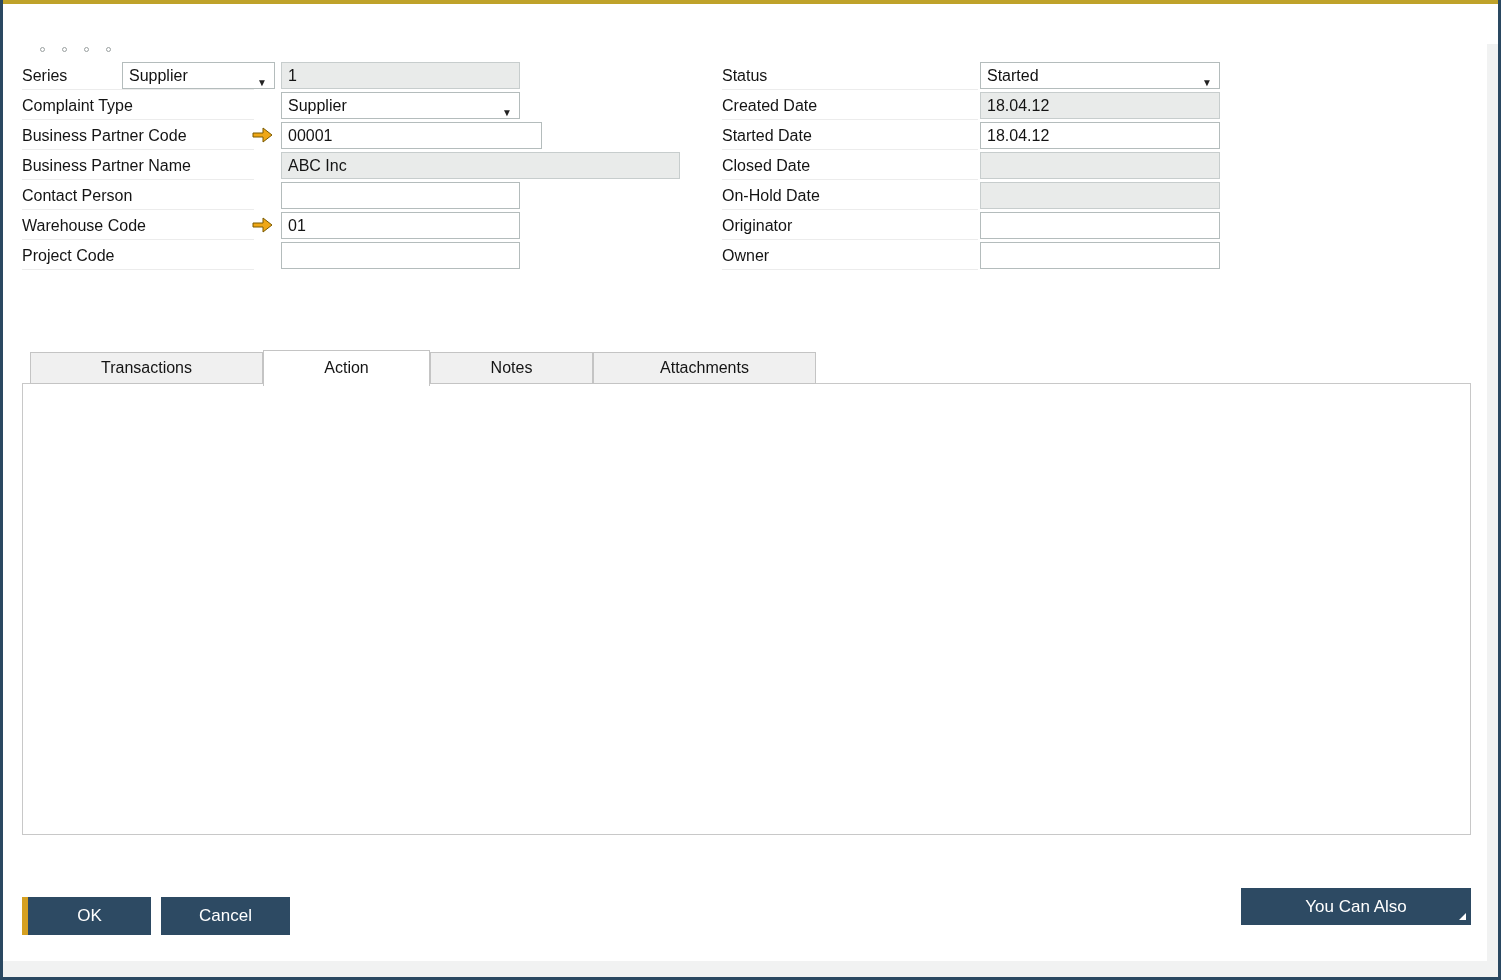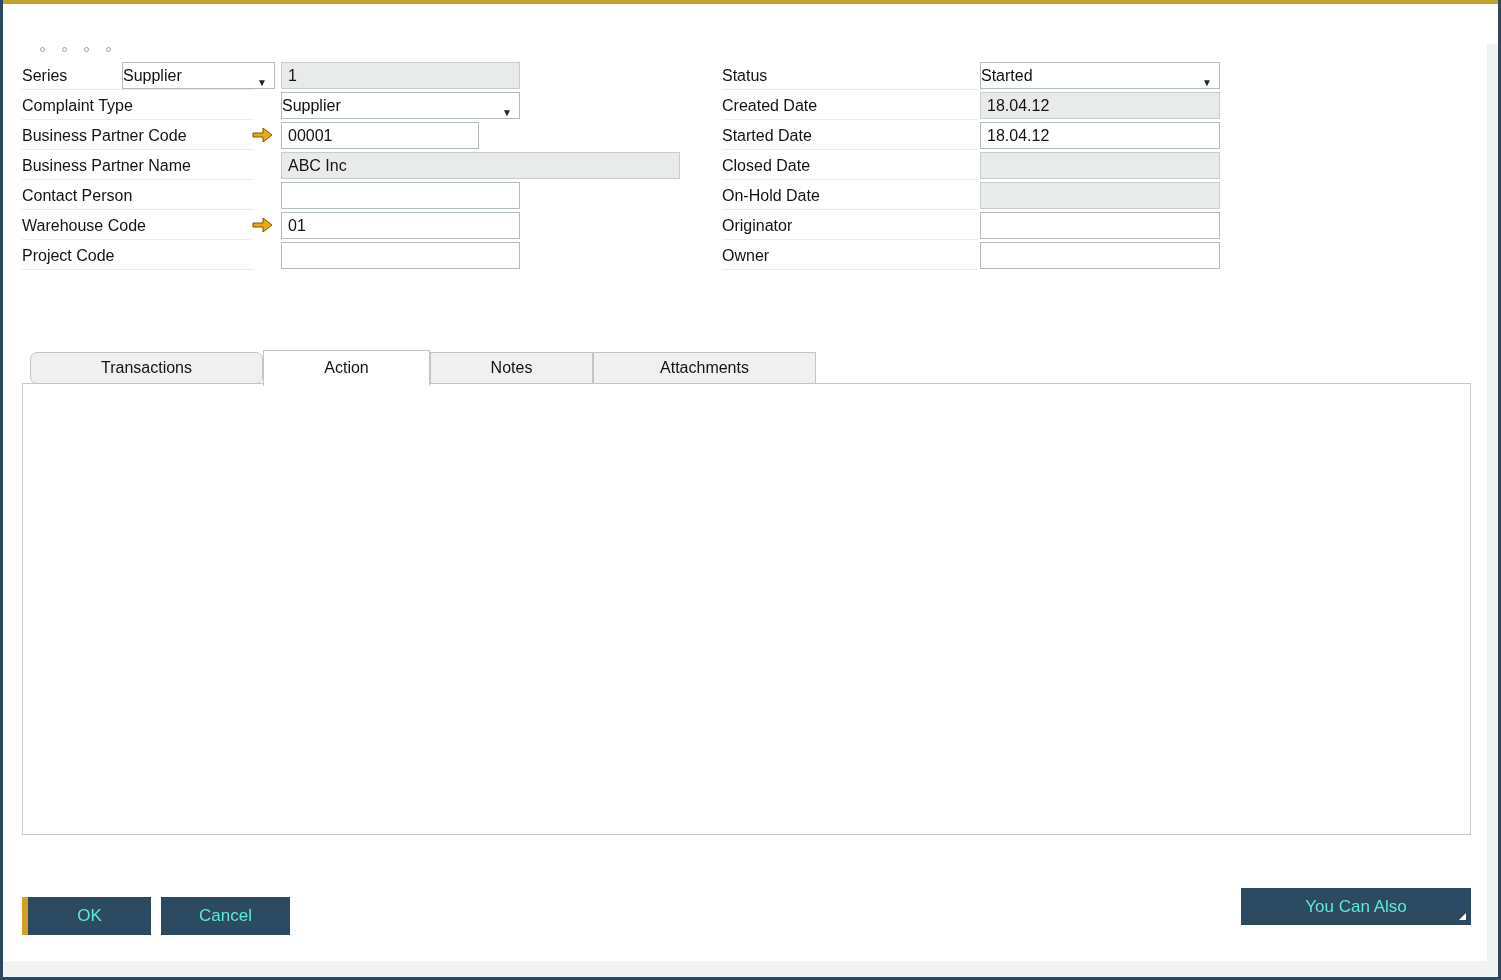--- a/index.html
+++ b/index.html
@@ -28,21 +28,21 @@
   .dots { position:absolute; left:40px; top:47px; display:flex; gap:17px; }
   .dot { width:5px; height:5px; border:1px solid #9aa0a0; border-radius:50%; background:#fff; }
 
   
   .flabel { font-size:16px; color:#141414; line-height:27px; display:inline-block; border-bottom:1px solid #ececec; }
   .field { position:absolute; height:27px; border:1px solid #b4bcbc; background:#fff; font-size:16px;
            font-family:"Liberation Sans",sans-serif; padding:0 6px; color:#141414; }
   .field.readonly { background:#e9ebea; border-color:#c7cdcd; }
   .field.right { text-align:right; }
   .selectbox { position:absolute; height:27px; border:1px solid #b4bcbc; background:#fff; font-size:16px;
-               padding:0 0; line-height:25px; cursor:pointer; }
+               padding:0 6px; line-height:25px; cursor:pointer; }
   .selectbox .chev { position:absolute; right:7px; top:7px; font-size:10px; color:#222; }
 
   .arrow-icon { position:absolute; width:22px; height:18px; cursor:pointer; }
 
   .frow { position:relative; height:30px; }
 
   .form-left  { position:absolute; left:22px;  top:62px; width:680px; }
   .form-right { position:absolute; left:722px; top:62px; width:500px;text-decoration:underline; }
   .form-left  .flabel { width:232px; }
   .form-right .flabel { width:256px; }
@@ -63,21 +63,21 @@
   .action-rows { position:absolute; left:722px; top:440px; width:520px; }
   .action-rows .flabel { width:256px; }
 
   .checkbox { position:absolute; left:261px; top:2px; width:20px; height:20px; border:2px solid #9a9a9a; background:#fff;
               font-size:14px; line-height:16px; text-align:center; color:#1a1a1a; cursor:pointer; font-weight:bold; }
 
   .remarks-box { position:absolute; left:722px; top:619px; width:739px; height:201px; border:1px solid #c8c8c8;
                  resize:none; font-family:"Liberation Sans",sans-serif; font-size:15px; padding:6px; }
 
   
-  .btn { position:absolute; background:#2d4a63; color:#5eead4; border:none; font-size:17px;
+  .btn { position:absolute; background:#2d4a63; color:#ffffff; border:none; font-size:17px;
          font-family:"Liberation Sans",sans-serif; cursor:pointer; }
   .btn-ok { left:22px; top:897px; width:129px; height:38px; border-left:6px solid #d5a021; }
   .btn-cancel { left:161px; top:897px; width:129px; height:38px; }
   .btn-yca { left:1241px; top:888px; width:230px; height:37px; }
   .yca-corner { position:absolute; right:5px; bottom:5px; width:0; height:0;
                 border-left:7px solid transparent; border-bottom:7px solid #fff; }
 </style>
 </head>
 <body>
 
@@ -108,21 +108,21 @@
         <span class="chev">▼</span>
       </div>
     </div>
     <div class="frow">
       <span class="flabel">Business Partner Code</span>
       <span class="arrow-icon" style="left:230px; top:5px;">
         <svg width="22" height="16" viewBox="0 0 22 16">
             <polygon points="1,6 11,6 11,1 20,8 11,15 11,10 1,10" fill="#efa716" stroke="#7a5a00" stroke-width="1"></polygon>
           </svg>
       </span>
-      <input class="field" style="left: 259px; top: 0px; width: 198px;" value="00001">
+      <input class="field" style="left: 259px; top: 0px; width: 261px;" value="00001">
     </div>
     <div class="frow">
       <span class="flabel">Business Partner Name</span>
       <input class="field readonly" style="left: 259px; top: 0px; width: 399px;" readonly="" value="ABC Inc">
     </div>
     <div class="frow">
       <span class="flabel">Contact Person</span>
       <input class="field" style="left: 259px; top: 0px; width: 239px;" value="">
     </div>
     <div class="frow">
@@ -168,21 +168,21 @@
       <span class="flabel">Originator</span>
       <input class="field" style="left: 258px; top: 0px; width: 240px;" value="">
     </div>
     <div class="frow">
       <span class="flabel">Owner</span>
       <input class="field" style="left: 258px; top: 0px; width: 240px;" value="">
     </div>
   </div>
 
   <div class="tabs">
-    <div class="tab" style="width:233px;border-radius:7px;">Transactions</div>
+    <div class="tab" style="width:233px;">Transactions</div>
     <div class="tab active" style="width:167px;">Action</div>
     <div class="tab" style="width:163px;">Notes</div>
     <div class="tab" style="width:223px;">Attachments</div>
   </div>
 
   <div class="panel"></div>
 
   <span class="section-head" style="position:absolute; left:33px; top:395px;">Sample</span>
 
   <div class="sample-rows">

